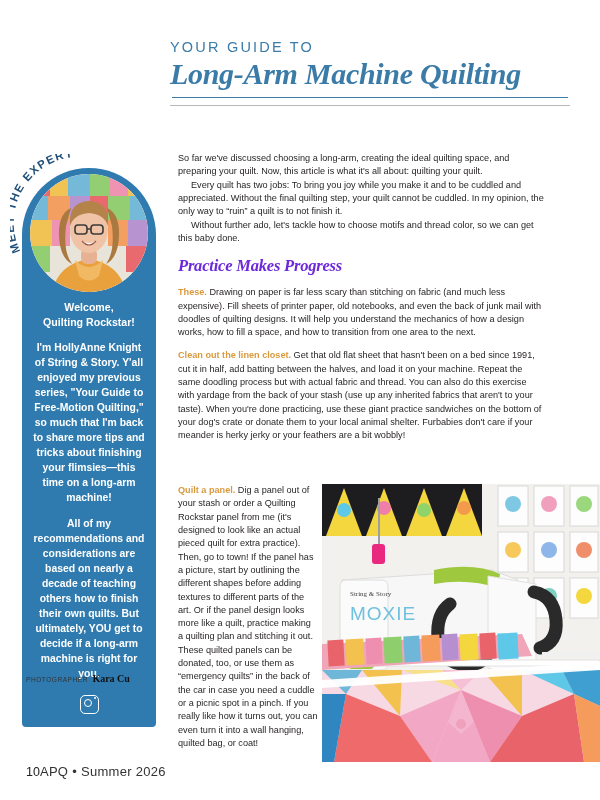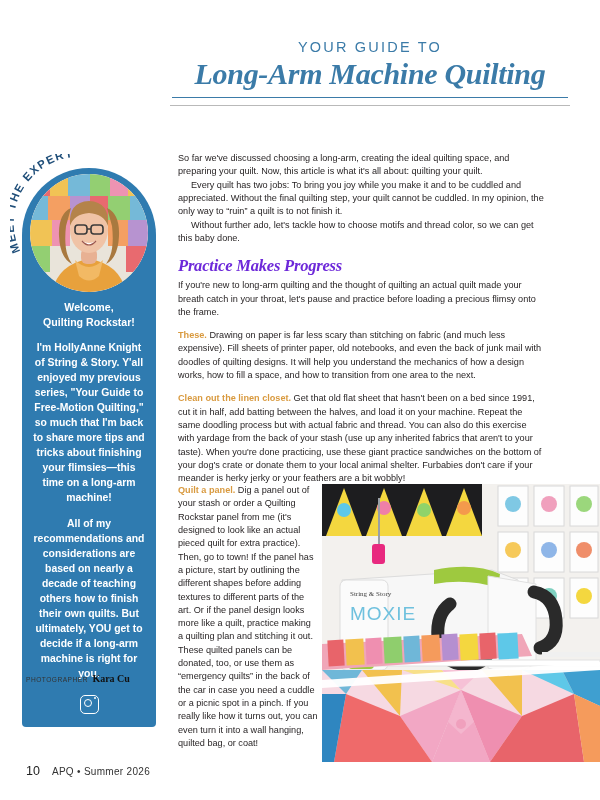--- a/index.html
+++ b/index.html
@@ -1,20 +1,20 @@
 <!DOCTYPE html>
 <html><head>
 <meta charset="utf-8">
 <style>
   html,body{margin:0;padding:0;background:#fff;}
   body{width:600px;height:800px;position:relative;overflow:hidden;
        font-family:"Liberation Sans",sans-serif;color:#231f20;}
 
   
-  .header{position:absolute;left:170px;top:40px;width:400px;text-align:center;}
+  .header{position:absolute;left:170px;top:40px;width:400px;}
   .kicker{font-size:14.5px;letter-spacing:2.2px;color:#3b7ba8;font-weight:400;line-height:1.1;}
   .main-title{font-family:"Liberation Serif",serif;font-weight:700;font-style:italic;
       font-size:30px;color:#3b7ba8;line-height:1.08;margin-top:2px;letter-spacing:-0.3px;}
   .title-rule{height:1px;background:#3b7ba8;margin:7px 2px 0 2px;}
   .lesson-row{margin-top:8px;font-size:12.6px;letter-spacing:0.5px;white-space:nowrap;}
   .lesson-label{font-weight:700;color:#231f20;}
   .lesson-text{color:#3c3c3c;letter-spacing:1.0px;}
   .lesson-rule{height:1px;background:#b9b9b9;margin-top:7px;}
 
   
@@ -52,23 +52,23 @@
       font-size:16.5px;color:#6d28d9;margin:11px 0 3px 0;letter-spacing:-0.2px;}
   .lead{color:#d99a3f;font-weight:700;}
   .blk{margin-top:10px;}
 
   
   .lower{position:absolute;left:178px;top:484px;width:400px;}
   .lower-col{width:140px;}
   .photo-panel{position:absolute;left:322px;top:484px;width:316px;height:278px;overflow:hidden;}
 
   
-  .footer{position:absolute;left:26px;top:764px;display:flex;align-items:baseline;gap:12px;}
+  .footer{position:absolute;left:26px;top:764px;display:flex;align-items:baseline;gap:0;}
   .pg-num{font-size:12.5px;color:#222;}
-  .pg-meta{font-size:10px;letter-spacing:0.3px;color:#333;}
+  .pg-meta{font-size:13px;letter-spacing:0.3px;color:#333;}
   .watermark{position:absolute;right:10px;top:775px;font-size:11.5px;color:rgba(255,255,255,.82);
       letter-spacing:0.2px;}
 </style>
 </head>
 <body>
 
 <div class="header">
   <div class="kicker">YOUR GUIDE TO</div>
   <div class="main-title">Long-Arm Machine Quilting</div>
   <div class="title-rule"></div>
@@ -159,21 +159,20 @@
 </div>
 
 <div class="main">
   <div class="bodytext">
     <p>So far we've discussed choosing a long-arm, creating the ideal quilting space, and preparing your quilt. Now, this article is what it's all about: quilting your quilt.</p>
     <p class="ind">Every quilt has two jobs: To bring you joy while you make it and to be cuddled and appreciated. Without the final quilting step, your quilt cannot be cuddled. In my opinion, the only way to “ruin” a quilt is to not finish it.</p>
     <p class="ind">Without further ado, let's tackle how to choose motifs and thread color, so we can get this baby done.</p>
   </div>
 
   <div class="sec-title">Practice Makes Progress</div>
-  <div class="bodytext">If you're new to long-arm quilting and the thought of quilting an actual quilt made your breath catch in your throat, let's pause and practice before loading a precious flimsy onto the frame.</div>
 
   <div class="bodytext blk">
     <span class="lead">These.</span><span> Drawing on paper is far less scary than stitching on fabric (and much less expensive). Fill sheets of printer paper, old notebooks, and even the back of junk mail with doodles of quilting designs. It will help you understand the mechanics of how a design works, how to fill a space, and how to transition from one area to the next.</span>
   </div>
 
   <div class="bodytext blk">
     <span class="lead">Clean out the linen closet.</span><span> Get that old flat sheet that hasn't been on a bed since 1991, cut it in half, add batting between the halves, and load it on your machine. Repeat the same doodling process but with actual fabric and thread. You can also do this exercise with yardage from the back of your stash (use up any inherited fabrics that aren't to your taste). When you're done practicing, use these giant practice sandwiches on the bottom of your dog's crate or donate them to your local animal shelter. Furbabies don't care if your meander is herky jerky or your feathers are a bit wobbly!</span>
   </div>
 </div>
 

